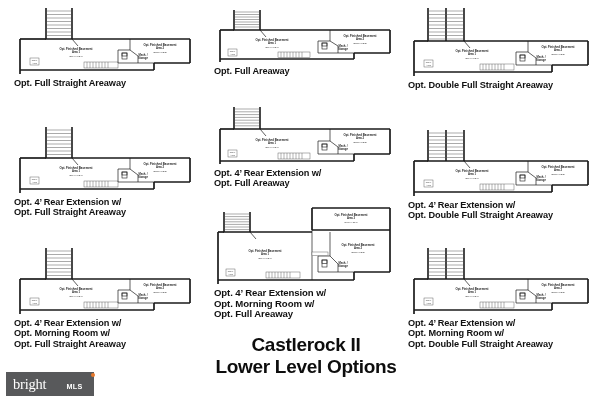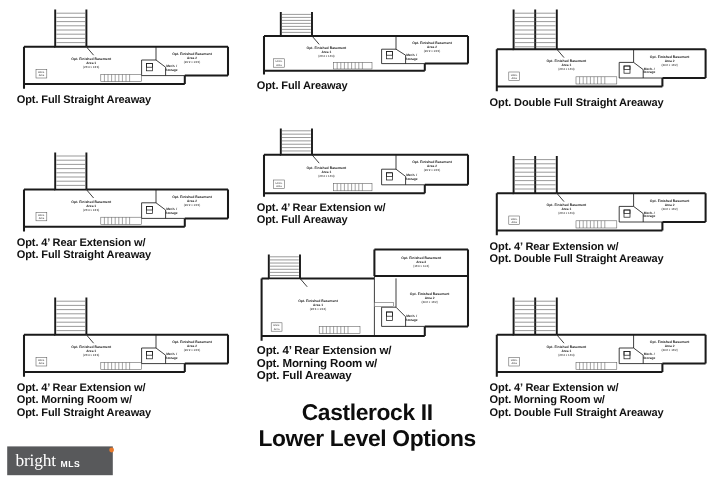--- a/index.html
+++ b/index.html
@@ -61,21 +61,21 @@
     right:-1px;top:1px;
     width:4px;height:4px;
     border-radius:50%;
     background:#e8792b;
   }
   .logo-mls{
     color:#ffffff;
     font-size:7.2px;
     font-weight:bold;
     letter-spacing:0.4px;
-    margin-left:4px;
+    margin-left:20px;
     margin-top:4px;
   }
 </style>
 </head>
 <body>
 
 <div class="sheet">
 
   <div class="cell" style="left:14px;top:6px;width:182px;">
     <div class="plan" style="height:72px;">

